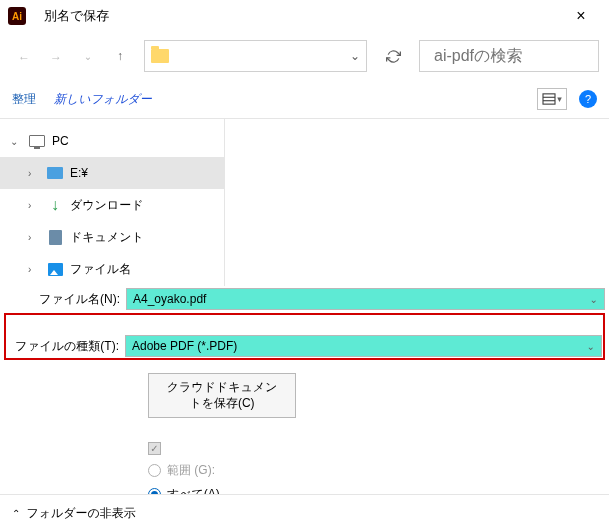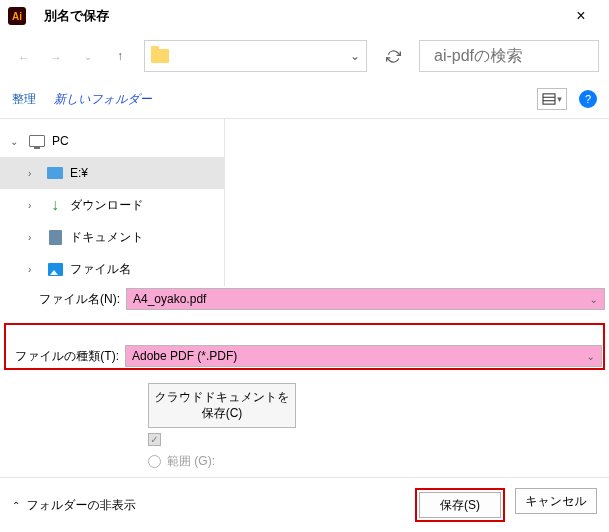--- a/index.html
+++ b/index.html
@@ -1,20 +1,20 @@
 <!DOCTYPE html>
 <html><head>
 <meta charset="utf-8">
 <style>
 * { margin: 0; padding: 0; box-sizing: border-box; font-family: "Yu Gothic UI", "Meiryo", sans-serif; }
 body { background: #fff; width: 609px; height: 532px; overflow: hidden; font-size: 12px; color: #000; }
 
 .titlebar { display: flex; align-items: center; padding: 6px 8px; height: 32px; }
 .titlebar .app-icon { width: 18px; height: 18px; background: #330000; border-radius: 3px; display: flex; align-items: center; justify-content: center; color: #ff9a00; font-weight: bold; font-size: 10px; margin-right: 18px; }
-.titlebar .title { flex: 1; font-size: 13px; font-weight: bold; }
+.titlebar .title { flex: 1; font-size: 13px; }
 .titlebar .close { width: 40px; text-align: center; font-size: 16px; cursor: pointer; }
 
 .navrow { display: flex; align-items: center; padding: 8px 10px; gap: 4px; }
 .navbtn { width: 28px; height: 28px; display: flex; align-items: center; justify-content: center; color: #606060; cursor: pointer; }
 .navbtn.disabled { color: #bababa; }
 .pathbox { flex: 1; height: 32px; border: 1px solid #d0d0d0; display: flex; align-items: center; padding: 0 6px; margin: 0 6px; position: relative; }
 .folder-icon { width: 18px; height: 14px; background: #ffd86b; border-radius: 1px; position: relative; }
 .folder-icon::before { content: ""; position: absolute; top: -3px; left: 0; width: 8px; height: 3px; background: #ffd86b; border-radius: 1px 1px 0 0; }
 .pathbox .chev { margin-left: auto; color: #606060; }
 .refresh { width: 32px; display: flex; align-items: center; justify-content: center; color: #606060; cursor: pointer; margin-right: 6px; }
@@ -39,29 +39,29 @@
 
 .pc-ico { width: 16px; height: 12px; border: 1px solid #707070; border-radius: 1px; position: relative; }
 .pc-ico::after { content: ""; position: absolute; bottom: -3px; left: 4px; width: 6px; height: 2px; background: #707070; }
 .drive-ico { width: 16px; height: 12px; background: #4aa0e0; border-radius: 1px; }
 .dl-ico { color: #2e9e4f; font-size: 16px; font-weight: bold; }
 .doc-ico { width: 13px; height: 15px; background: #6b8ca8; border-radius: 1px; }
 .pic-ico { width: 15px; height: 13px; background: #1890e8; border-radius: 1px; position: relative; }
 .pic-ico::after { content: ""; position: absolute; bottom: 1px; left: 2px; width: 0; height: 0; border-left: 4px solid transparent; border-right: 4px solid transparent; border-bottom: 5px solid #fff; }
 
 .fields { padding: 2px 4px 4px 4px; }
-.fieldrow { display: flex; align-items: center; margin-bottom: 13px; }
+.fieldrow { display: flex; align-items: center; margin-bottom: 3px; }
 .fieldrow .lbl { width: 122px; text-align: right; padding-right: 6px; font-size: 12px; }
-.fieldrow .combo { flex: 1; height: 22px; border: 1px solid #b8b8b8; display: flex; align-items: center; padding: 0 6px; position: relative; background: #f9a8d4; }
+.fieldrow .combo { flex: 1; height: 22px; border: 1px solid #b8b8b8; display: flex; align-items: center; padding: 0 6px; position: relative; background: #5eead4; }
 .fieldrow .combo .chev { margin-left: auto; color: #606060; font-size: 10px; }
 .redbox { border: 2px solid #d00000; padding: 1px; margin-bottom: 3px; }
 .redbox .fieldrow { margin-bottom: 0; margin-top: 19px; }
 
 .opts { padding: 6px 0 6px 148px; }
-.cloudbtn { width: 148px; padding: 6px 0; border: 1px solid #b8b8b8; text-align: center; font-size: 12px; line-height: 1.3; cursor: pointer; background: #f6f6f6; margin-bottom: 5px; }
+.cloudbtn { width: 148px; padding: 6px 12px; border: 1px solid #b8b8b8; text-align: center; font-size: 12px; line-height: 1.3; cursor: pointer; background: #f6f6f6; margin-bottom: 24px; }
 .chk { display: flex; align-items: center; gap: 6px; color: #9e9e9e; margin-bottom: 7px; font-size: 12px; }
 .chk .box { width: 13px; height: 13px; border: 1px solid #b0b0b0; background: #e0e0e0; display: flex; align-items: center; justify-content: center; font-size: 10px; color: #808080; }
 .radio { display: flex; align-items: center; gap: 6px; margin-bottom: 7px; font-size: 12px; }
 .radio .ring { width: 13px; height: 13px; border: 1px solid #0067c0; border-radius: 50%; display: flex; align-items: center; justify-content: center; }
 .radio .ring.on::after { content: ""; width: 7px; height: 7px; background: #0067c0; border-radius: 50%; }
 .radio.dis { color: #9e9e9e; }
 .radio.dis .ring { border-color: #b0b0b0; }
 .range { width: 148px; height: 22px; border: none; border-bottom: 1px solid #c0c0c0; color: #9e9e9e; padding: 2px 4px; margin-top: 2px; }
 
 .footer { position: absolute; bottom: 0; left: 0; right: 0; border-top: 1px solid #e5e5e5; padding: 10px 12px; display: flex; align-items: center; background: #fff; }
@@ -198,19 +198,13 @@
     <span>すべて(A)</span>
   </div>
   <div class="range">1-2</div>
 </div>
 
 <div class="footer">
   <div class="hidef">
     <span class="caret">⌃</span>
     <span>フォルダーの非表示</span>
   </div>
-  <div class="btns">
-    <div class="redwrap">
-      <div class="btn">保存(S)</div>
-    </div>
-    <div class="btn">キャンセル</div>
-  </div>
 </div>
 
 </body></html>

